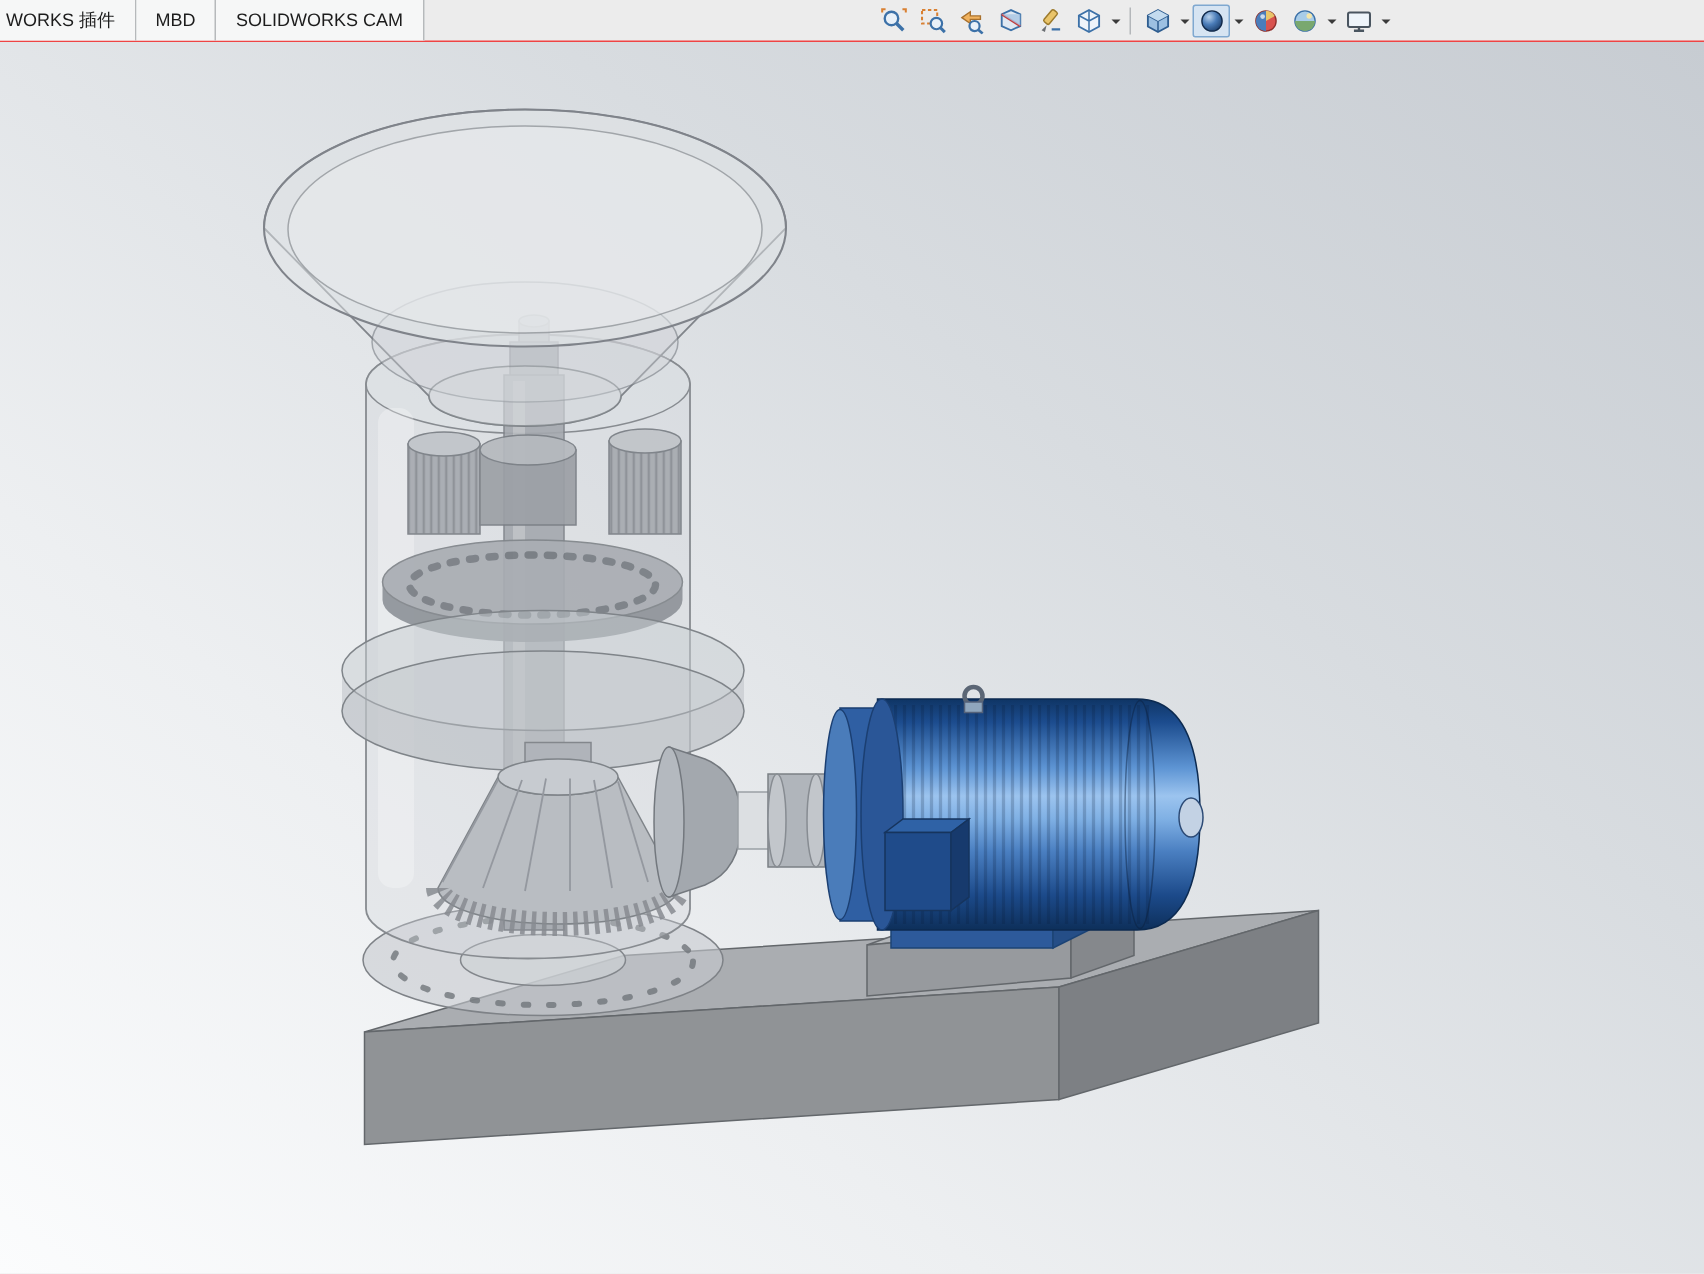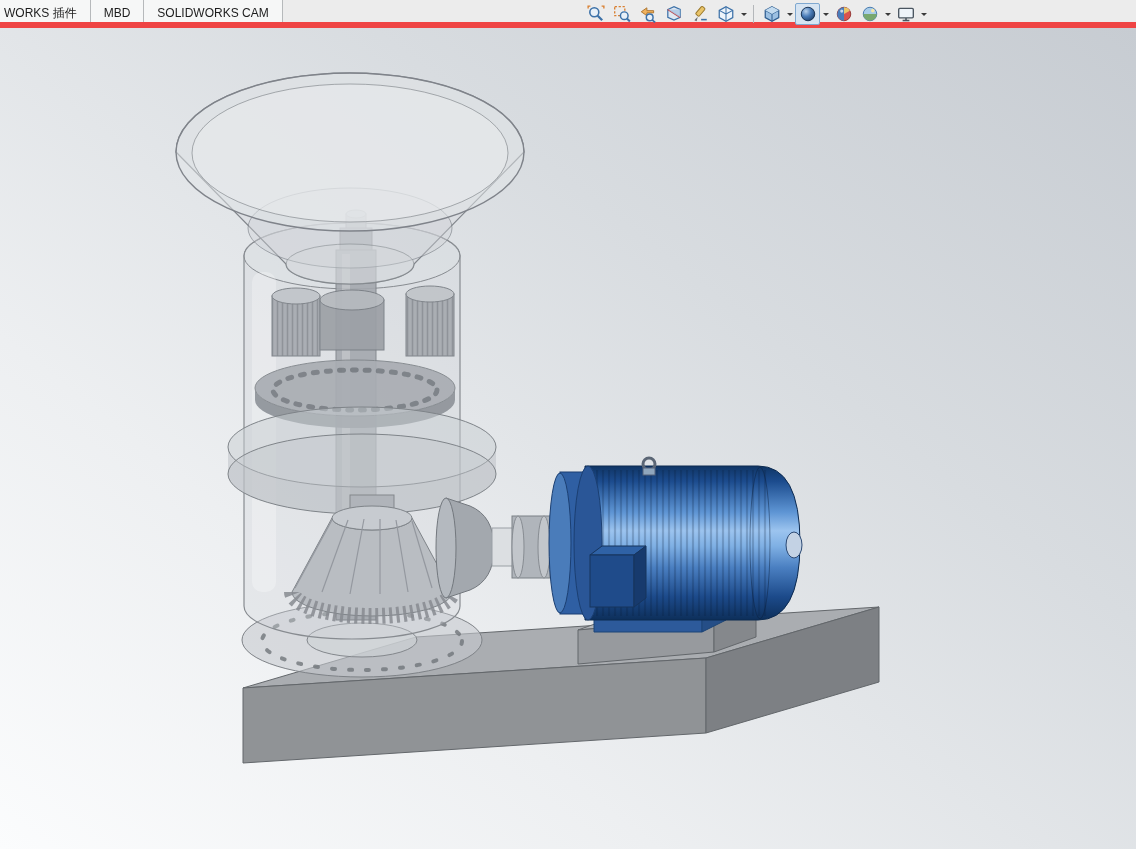--- a/index.html
+++ b/index.html
@@ -1,21 +1,21 @@
 <!DOCTYPE html>
 <html><head>
 <meta charset="utf-8">
 <style>
   * { margin:0; padding:0; box-sizing:border-box; }
   html,body { width:1136px; height:849px; overflow:hidden;
               font-family:"Liberation Sans", sans-serif; background:#eceded; }
 
   
   .header { position:relative; height:28px; background:#ececec;
-            border-bottom:6px solid #ef4444; display:flex; align-items:stretch; }
+            border-bottom:1px solid #ef4444; display:flex; align-items:stretch; }
   .tabs { display:flex; margin-left:-10px; }
   .tab { padding:0 13px; font-size:12px; color:#1c1c1c; line-height:27px;
          background:#f6f7f7; border-right:1px solid #b6b9bb; white-space:nowrap;
          cursor:default; }
   .tab:first-child { border-left:1px solid #b6b9bb; }
 
   .hud { position:absolute; left:583px; top:3px; height:22px;
          display:flex; align-items:center; gap:1px; }
   .hud-btn { width:25px; height:22px; display:flex; align-items:center;
              justify-content:center; border:1px solid transparent; border-radius:2px; }

